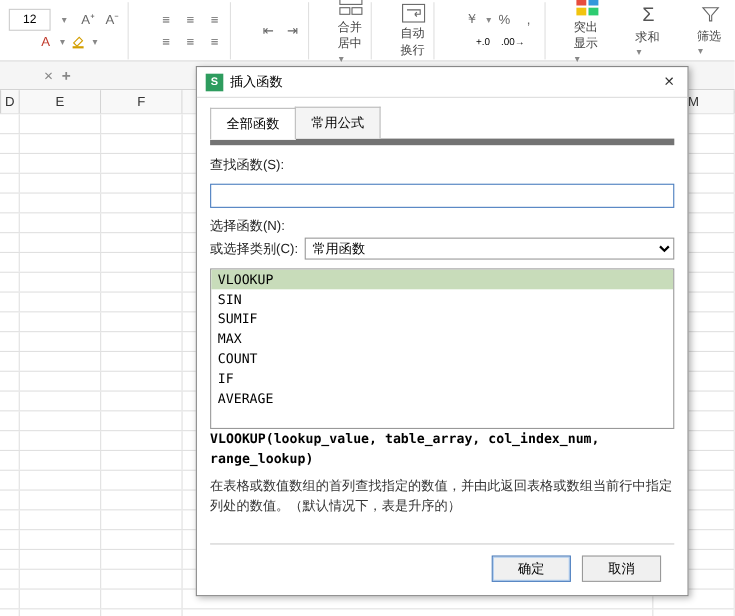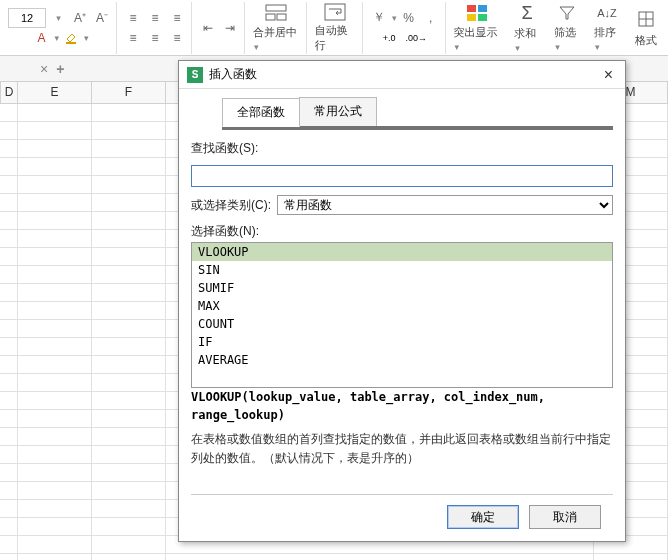--- a/index.html
+++ b/index.html
@@ -1,19 +1,19 @@
 <!DOCTYPE html>
 <html><head>
 <meta charset="utf-8">
 <style>
 * { box-sizing: border-box; margin: 0; padding: 0; font-family: "Microsoft YaHei", SimSun, sans-serif; }
 body { background: #fff; width: 668px; height: 560px; overflow: hidden; position: relative; font-size: 12px; }
 
 
-.ribbon { height: 56px; background: #fff; border-bottom: 1px solid #d0d0d0; display: flex; align-items: center; padding: 0 4px; gap: 2px; }
+.ribbon { height: 56px; background: #fff; border-bottom: 1px solid #d0d0d0; display: flex; align-items: center; padding: 0 4px; gap: 20px; }
 .ribbon-group { display: flex; flex-direction: column; align-items: center; padding: 2px 4px; border-right: 1px solid #e0e0e0; height: 52px; justify-content: center; }
 .ribbon-row { display: flex; gap: 2px; align-items: center; }
 .ribbon-btn { width: 20px; height: 20px; display: flex; align-items: center; justify-content: center; color: #666; cursor: pointer; }
 .ribbon-btn-wide { width: auto; padding: 0 4px; height: 20px; display: flex; align-items: center; gap: 2px; }
 .font-size-box { width: 38px; height: 20px; border: 1px solid #ccc; background: #fff; text-align: center; font-size: 11px; display: flex; align-items: center; justify-content: center; }
 .ribbon-big { display: flex; flex-direction: column; align-items: center; padding: 2px 6px; border-right: 1px solid #e0e0e0; height: 52px; justify-content: center; cursor: pointer; }
 .ribbon-big-icon { width: 24px; height: 24px; display: flex; align-items: center; justify-content: center; color: #555; }
 .ribbon-big-label { font-size: 11px; color: #444; margin-top: 2px; }
 .dd { font-size: 9px; color: #888; margin-left: 1px; }
 
@@ -35,21 +35,21 @@
 
 
 .dialog { position: absolute; left: 178px; top: 60px; width: 448px; height: 482px; background: #fff; border: 1px solid #888; box-shadow: 2px 2px 6px rgba(0,0,0,0.3); display: flex; flex-direction: column; }
 .dlg-title { height: 28px; border-bottom: 1px solid #ddd; display: flex; align-items: center; padding: 0 8px; }
 .dlg-title-icon { width: 16px; height: 16px; background: #2e9c5e; color: #fff; font-size: 10px; display: flex; align-items: center; justify-content: center; font-weight: bold; }
 .dlg-title-text { margin-left: 6px; font-size: 12px; }
 .dlg-close { margin-left: auto; font-size: 16px; cursor: pointer; color: #333; padding: 0 4px; }
 .dlg-body { flex: 1; padding: 8px 12px; display: flex; flex-direction: column; }
 
 
-.dlg-tabs { display: flex; border-bottom: 4px solid #737373; margin-bottom: 10px; margin-left: 31px; }
+.dlg-tabs { display: flex; border-bottom: 6px solid #737373; margin-bottom: 10px; }
 .dlg-tab { padding: 5px 14px; font-size: 12px; border: 1px solid #bbb; border-bottom: none; background: #f4f4f4; cursor: pointer; margin-right: -1px; }
 .dlg-tab.active { background: #fff; position: relative; top: 1px; border-bottom: 1px solid #fff; }
 
 .form-row { display: flex; align-items: center; margin-bottom: 8px; gap: 6px; }
 .form-label { font-size: 12px; color: #222; }
 .search-input { flex: 1; height: 22px; border: 1px solid #4a7dbf; padding: 0 4px; font-size: 12px; }
 .cat-select { flex: 1; height: 20px; border: 1px solid #999; font-size: 12px; padding: 0 2px; background: #fff; }
 .listbox { border: 1px solid #999; height: 146px; overflow: auto; background: #fff; }
 .list-item { padding: 2px 6px; font-family: SimSun, monospace; font-size: 12px; cursor: pointer; }
 .list-item.sel { background: #c8dcba; }
@@ -389,28 +389,28 @@
     <div class="dlg-tabs">
       <div class="dlg-tab active">全部函数</div>
       <div class="dlg-tab">常用公式</div>
     </div>
     <div class="form-row">
       <span class="form-label">查找函数(S):</span>
     </div>
     <div class="form-row">
       <input class="search-input" type="text" style="">
     </div>
+    <div class="form-row" style="margin-bottom:2px;">
+      <span class="form-label">选择函数(N):</span>
+    </div>
     <div class="form-row">
       <span class="form-label">或选择类别(C):</span>
       <select class="cat-select">
         <option>常用函数</option>
       </select>
-    </div>
-    <div class="form-row" style="margin-bottom:2px;">
-      <span class="form-label">选择函数(N):</span>
     </div>
     <div class="listbox">
       <div class="list-item sel">VLOOKUP</div>
       <div class="list-item">SIN</div>
       <div class="list-item">SUMIF</div>
       <div class="list-item">MAX</div>
       <div class="list-item">COUNT</div>
       <div class="list-item">IF</div>
       <div class="list-item">AVERAGE</div>
     </div>

